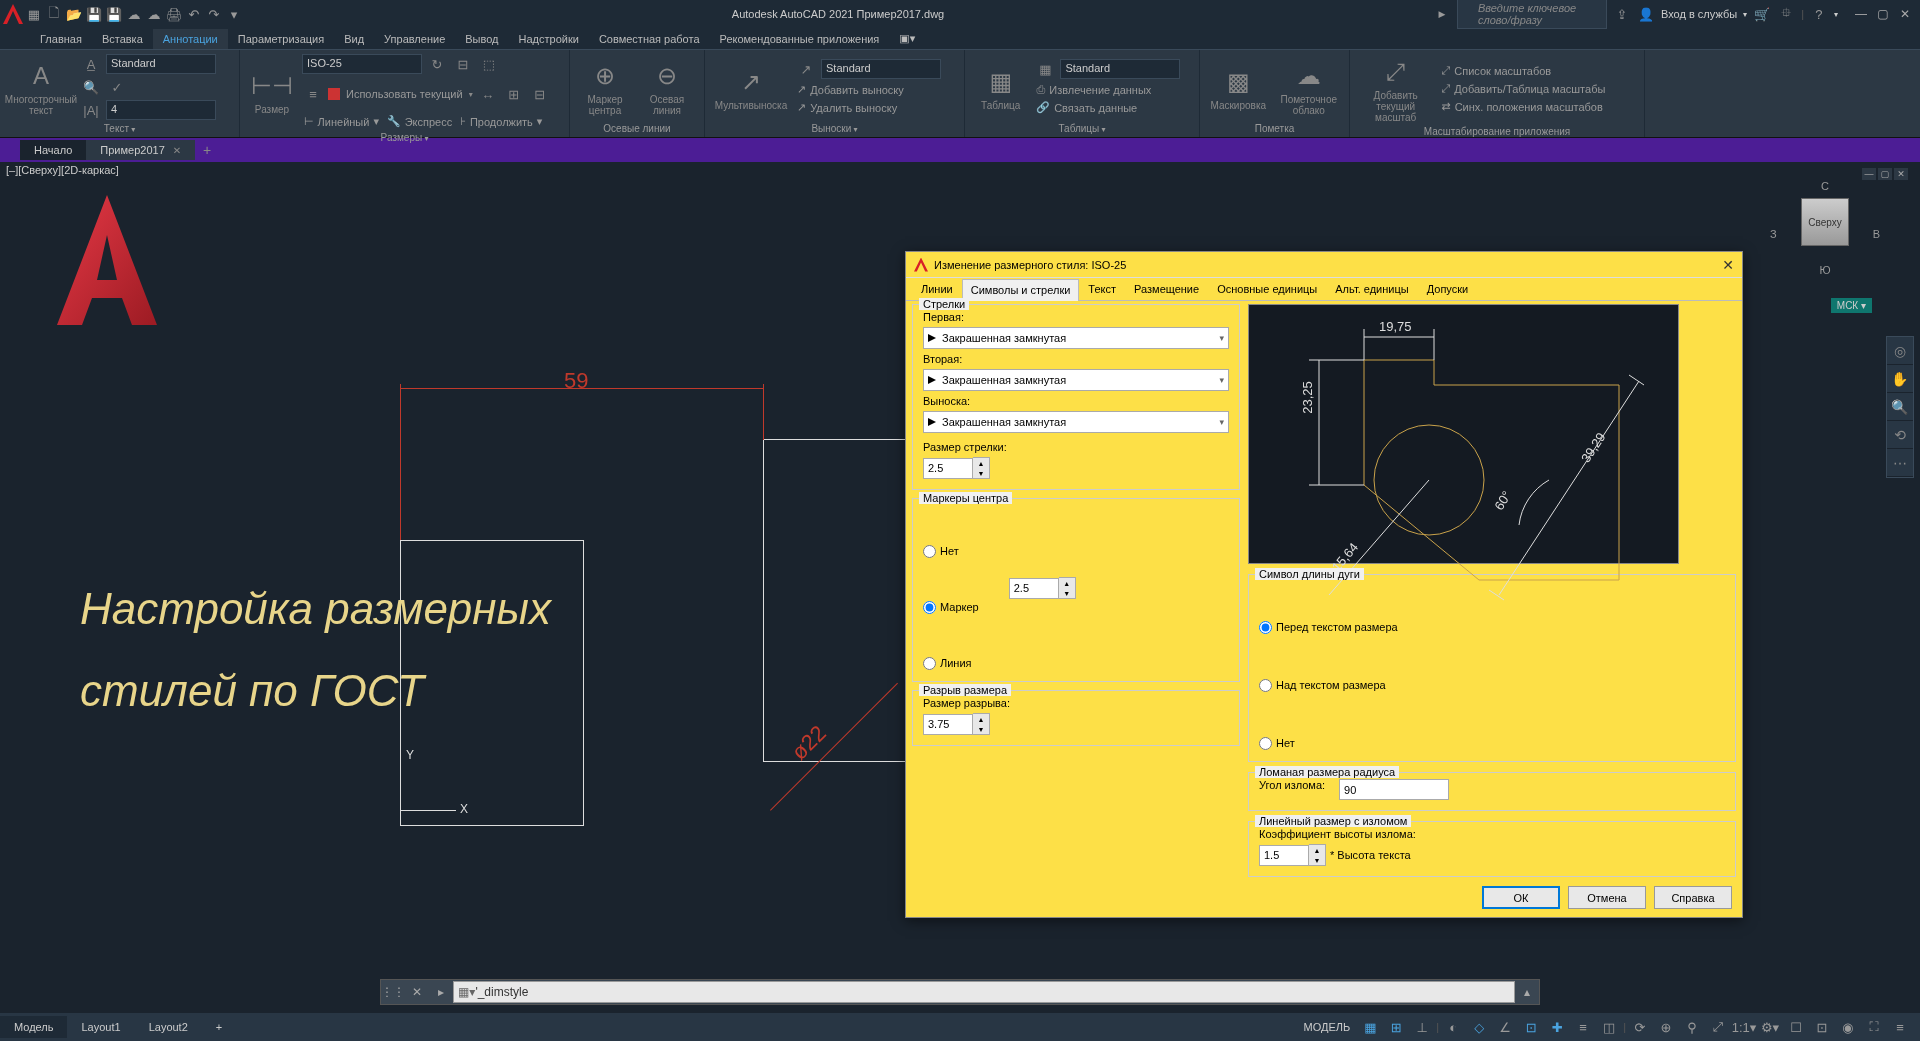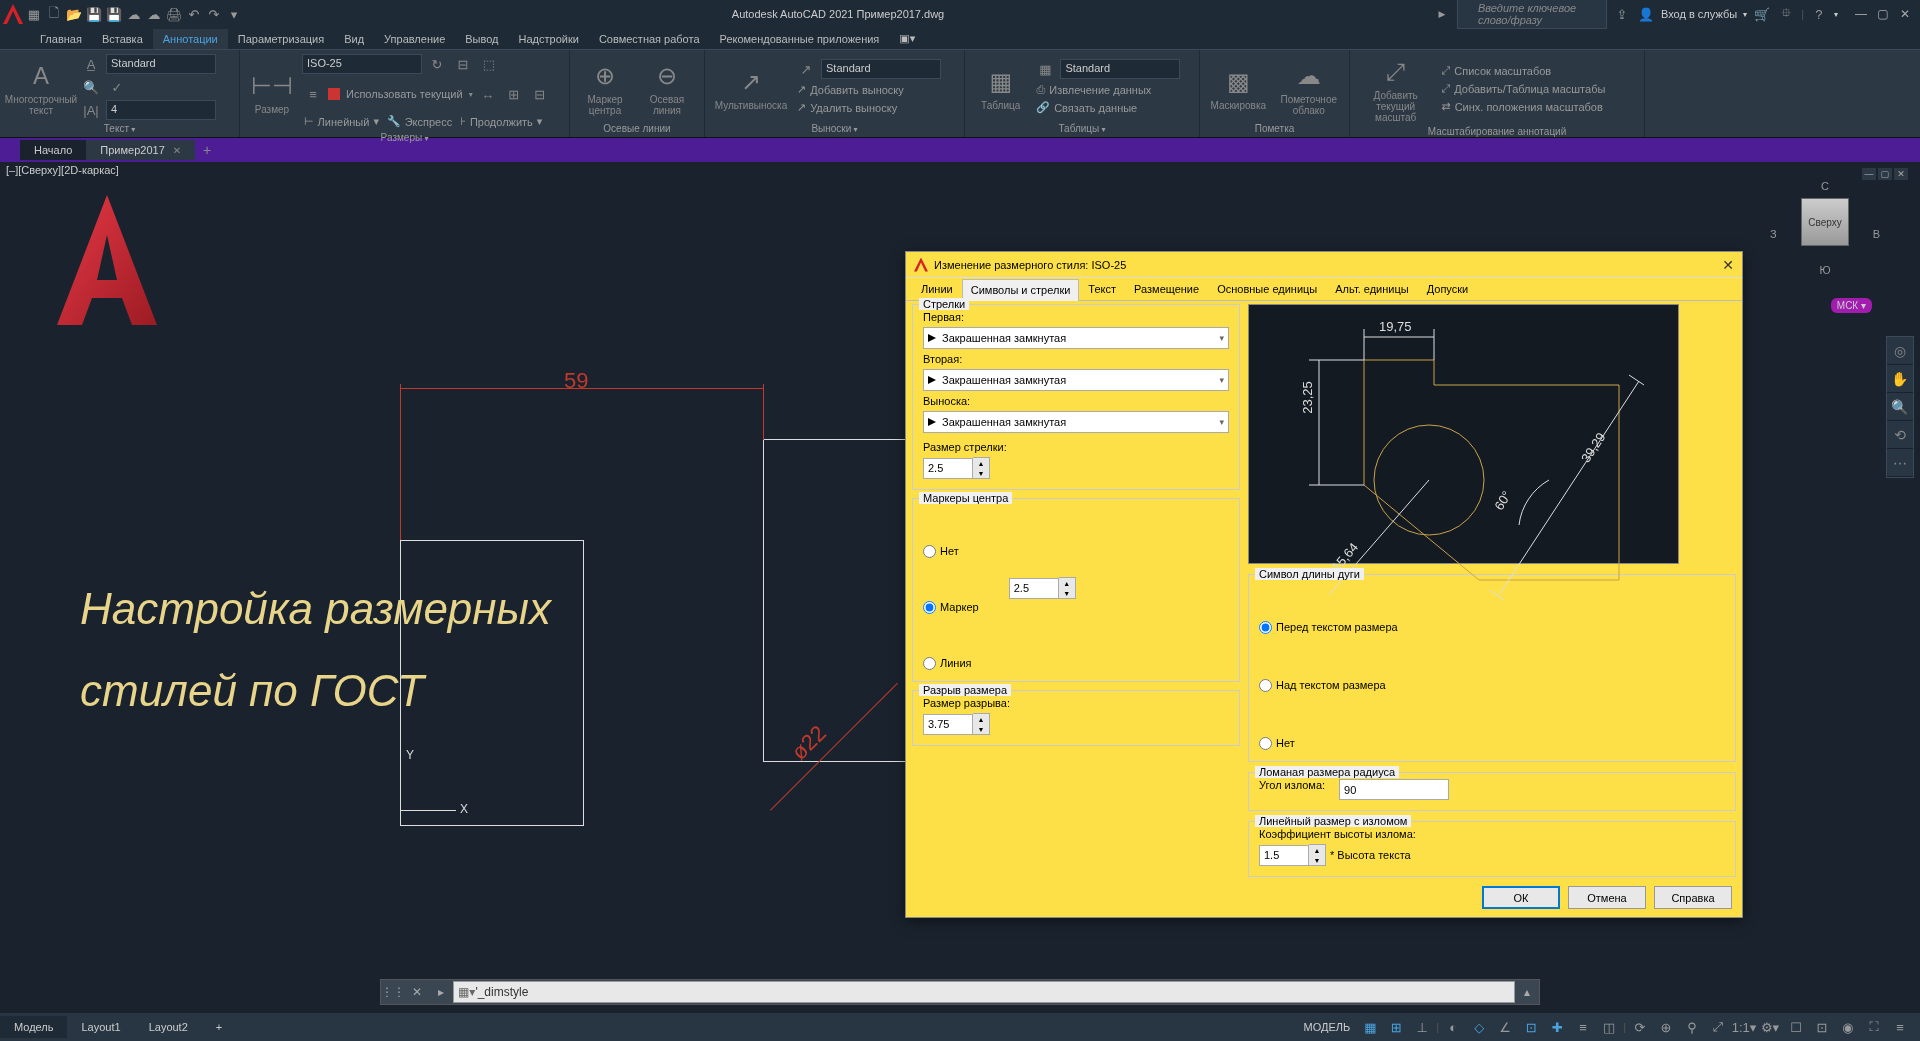--- a/index.html
+++ b/index.html
@@ -54,21 +54,21 @@
 
 .dim-line-h { position:absolute; border-top:1px solid #c0392b; }
 .dim-line-v { position:absolute; border-left:1px solid #c0392b; }
 .dim-text { position:absolute; color:#c0392b; font-size:22px; }
 .rect-white { position:absolute; border:1px solid #ddd; }
 .overlay-text { position:absolute; color:#e8d58a; font-style:italic; font-size:44px; font-weight:500; line-height:1.4; }
 
 
 .viewcube-wrap { position:absolute; top:180px; right:40px; width:110px; height:130px; color:#999; font-size:11px; text-align:center; }
 .viewcube { width:48px; height:48px; background:linear-gradient(#ccc,#999); margin:18px auto 6px; display:flex; align-items:center; justify-content:center; color:#333; font-size:10px; border:1px solid #666; }
-.wcs-badge { position:absolute; top:298px; right:48px; background:#a21caf; color:#ccc; padding:2px 6px; font-size:10px;border-radius:6px; }
+.wcs-badge { position:absolute; top:298px; right:48px; background:#0f766e; color:#ccc; padding:2px 6px; font-size:10px; }
 
 
 .navbar-right { position:absolute; top:336px; right:6px; width:28px; background:#283644; border:1px solid #3a4a5a; display:flex; flex-direction:column; }
 .nav-item { height:28px; display:flex; align-items:center; justify-content:center; color:#888; font-size:14px; border-bottom:1px solid #1a232d; }
 
 
 .dialog { position:absolute; left:905px; top:251px; width:838px; height:667px; background:#fde047; border:1px solid #888; box-shadow:0 3px 12px rgba(0,0,0,.5); color:#000; font-size:11px; }
 .dlg-title { height:26px; display:flex; align-items:center; padding:0 8px; border-bottom:1px solid #ddd; gap:6px; }
 .dlg-title-logo { width:14px; height:14px; background:#d82027; clip-path: polygon(50% 0,100% 100%,80% 100%,50% 35%,20% 100%,0 100%); }
 .dlg-close { margin-left:auto; font-size:14px; color:#333; }
@@ -291,21 +291,21 @@
       <div class="big-tool" style="width:80px">
         <div class="big-tool-icon">⤢</div>
         <span>Добавить текущий масштаб</span>
       </div>
       <div class="col" style="gap:3px;width:200px">
         <div class="ribbon-link">⤢ <span>Список масштабов</span></div>
         <div class="ribbon-link">⤢ <span>Добавить/Таблица масштабы</span></div>
         <div class="ribbon-link">⇄ <span>Синх. положения масштабов</span></div>
       </div>
     </div>
-    <div class="panel-title">Масштабирование аннотаций</div>
+    <div class="panel-title">Масштабирование приложения</div>
   </div>
 </div>
 
 <div class="filetabs">
   <div class="filetab start">Начало</div>
   <div class="filetab">
     <span>Пример2017</span>
     <span class="close">✕</span>
   </div>
   <div class="add-tab">+</div>

